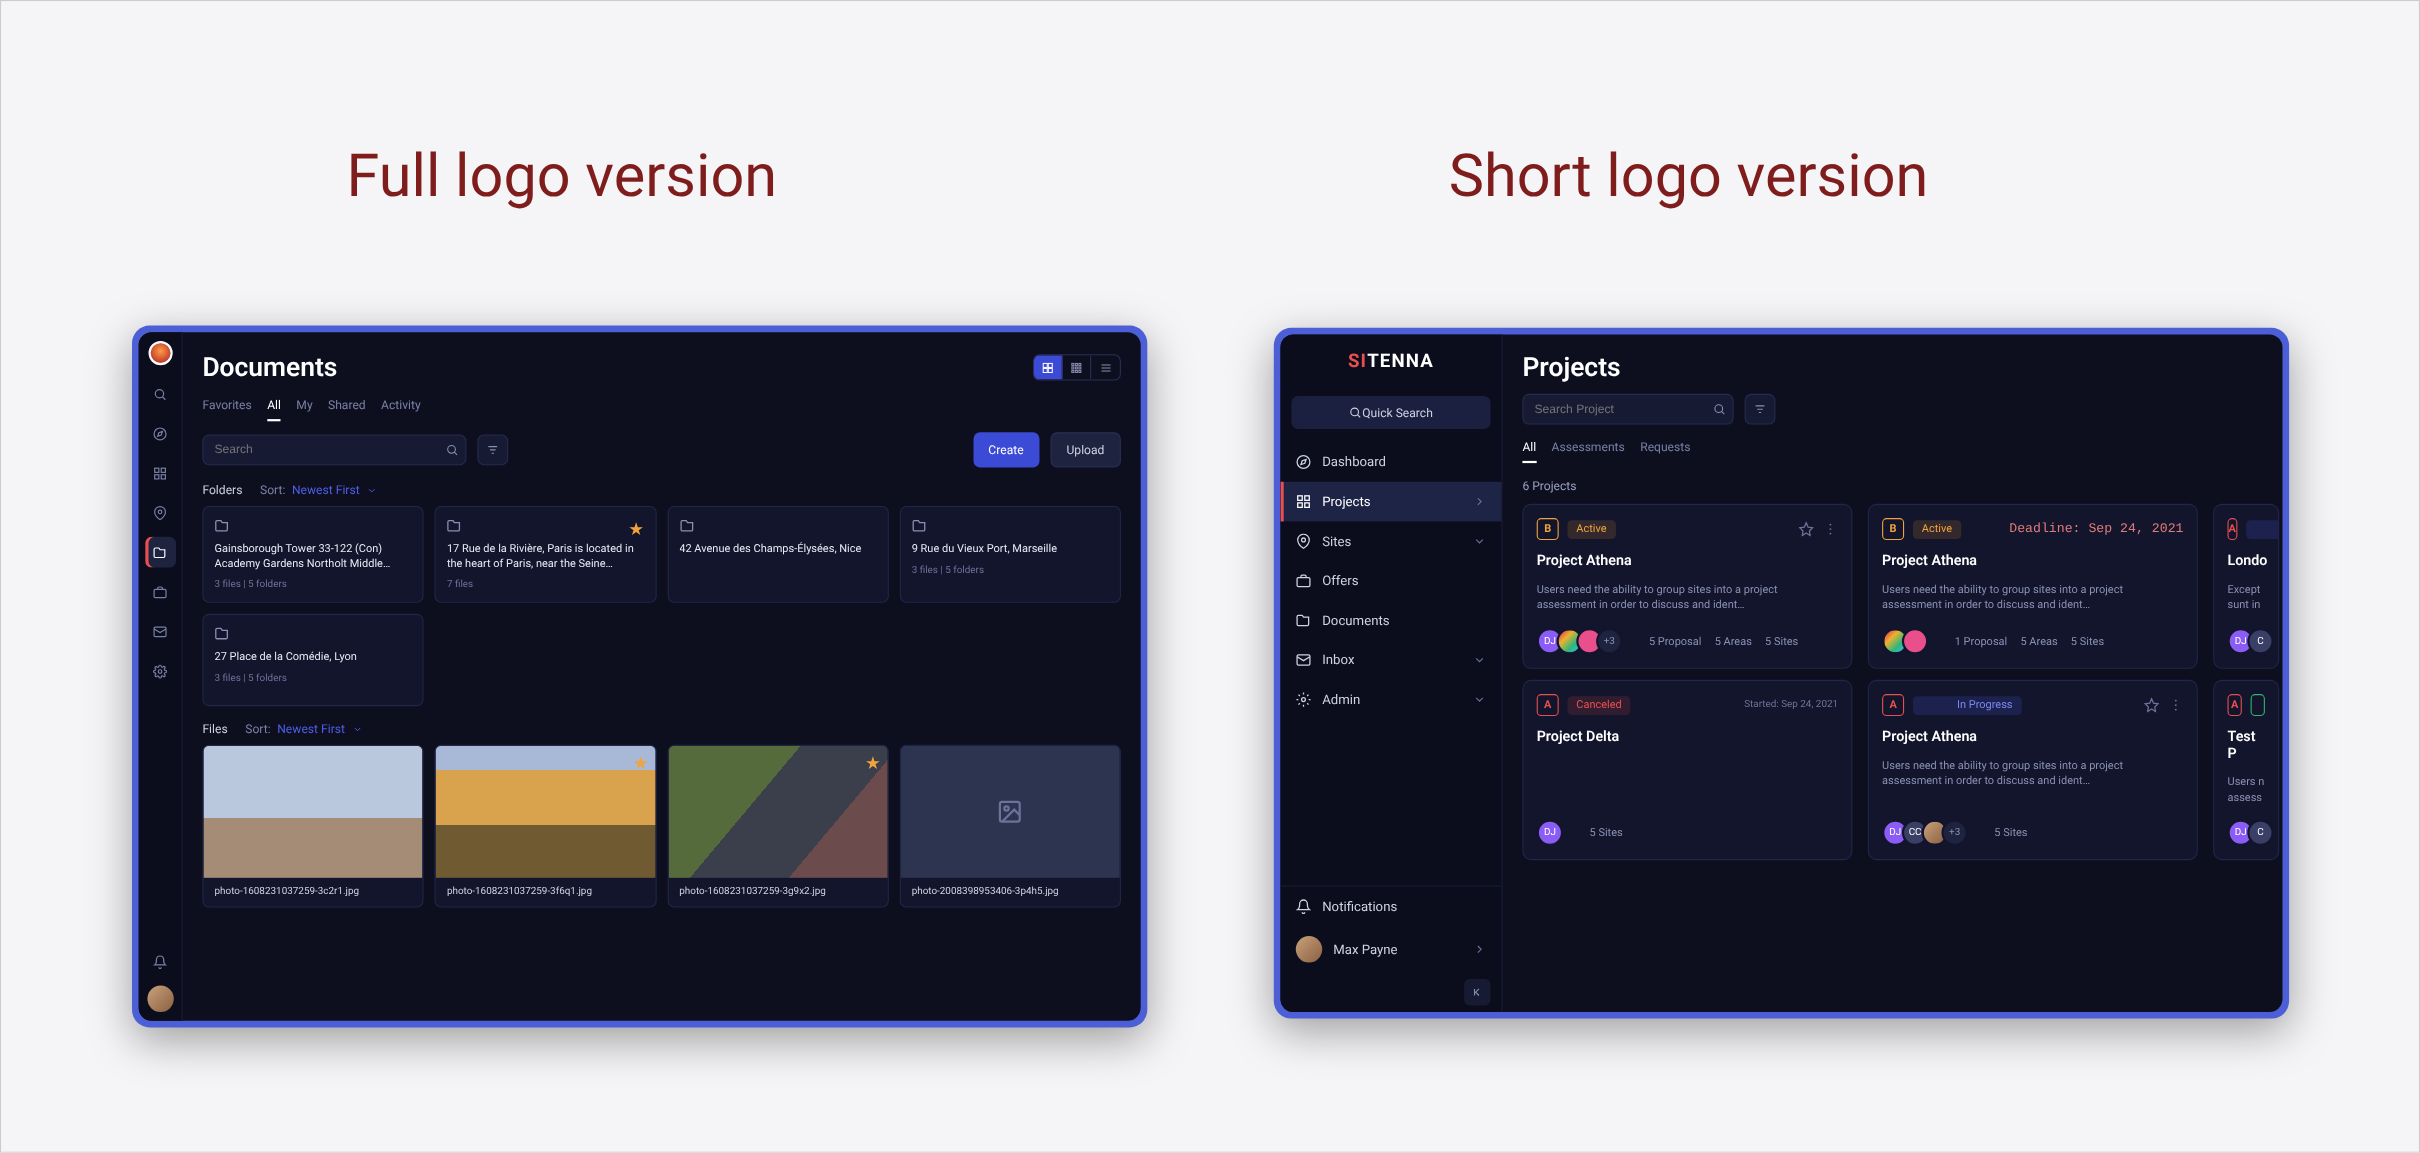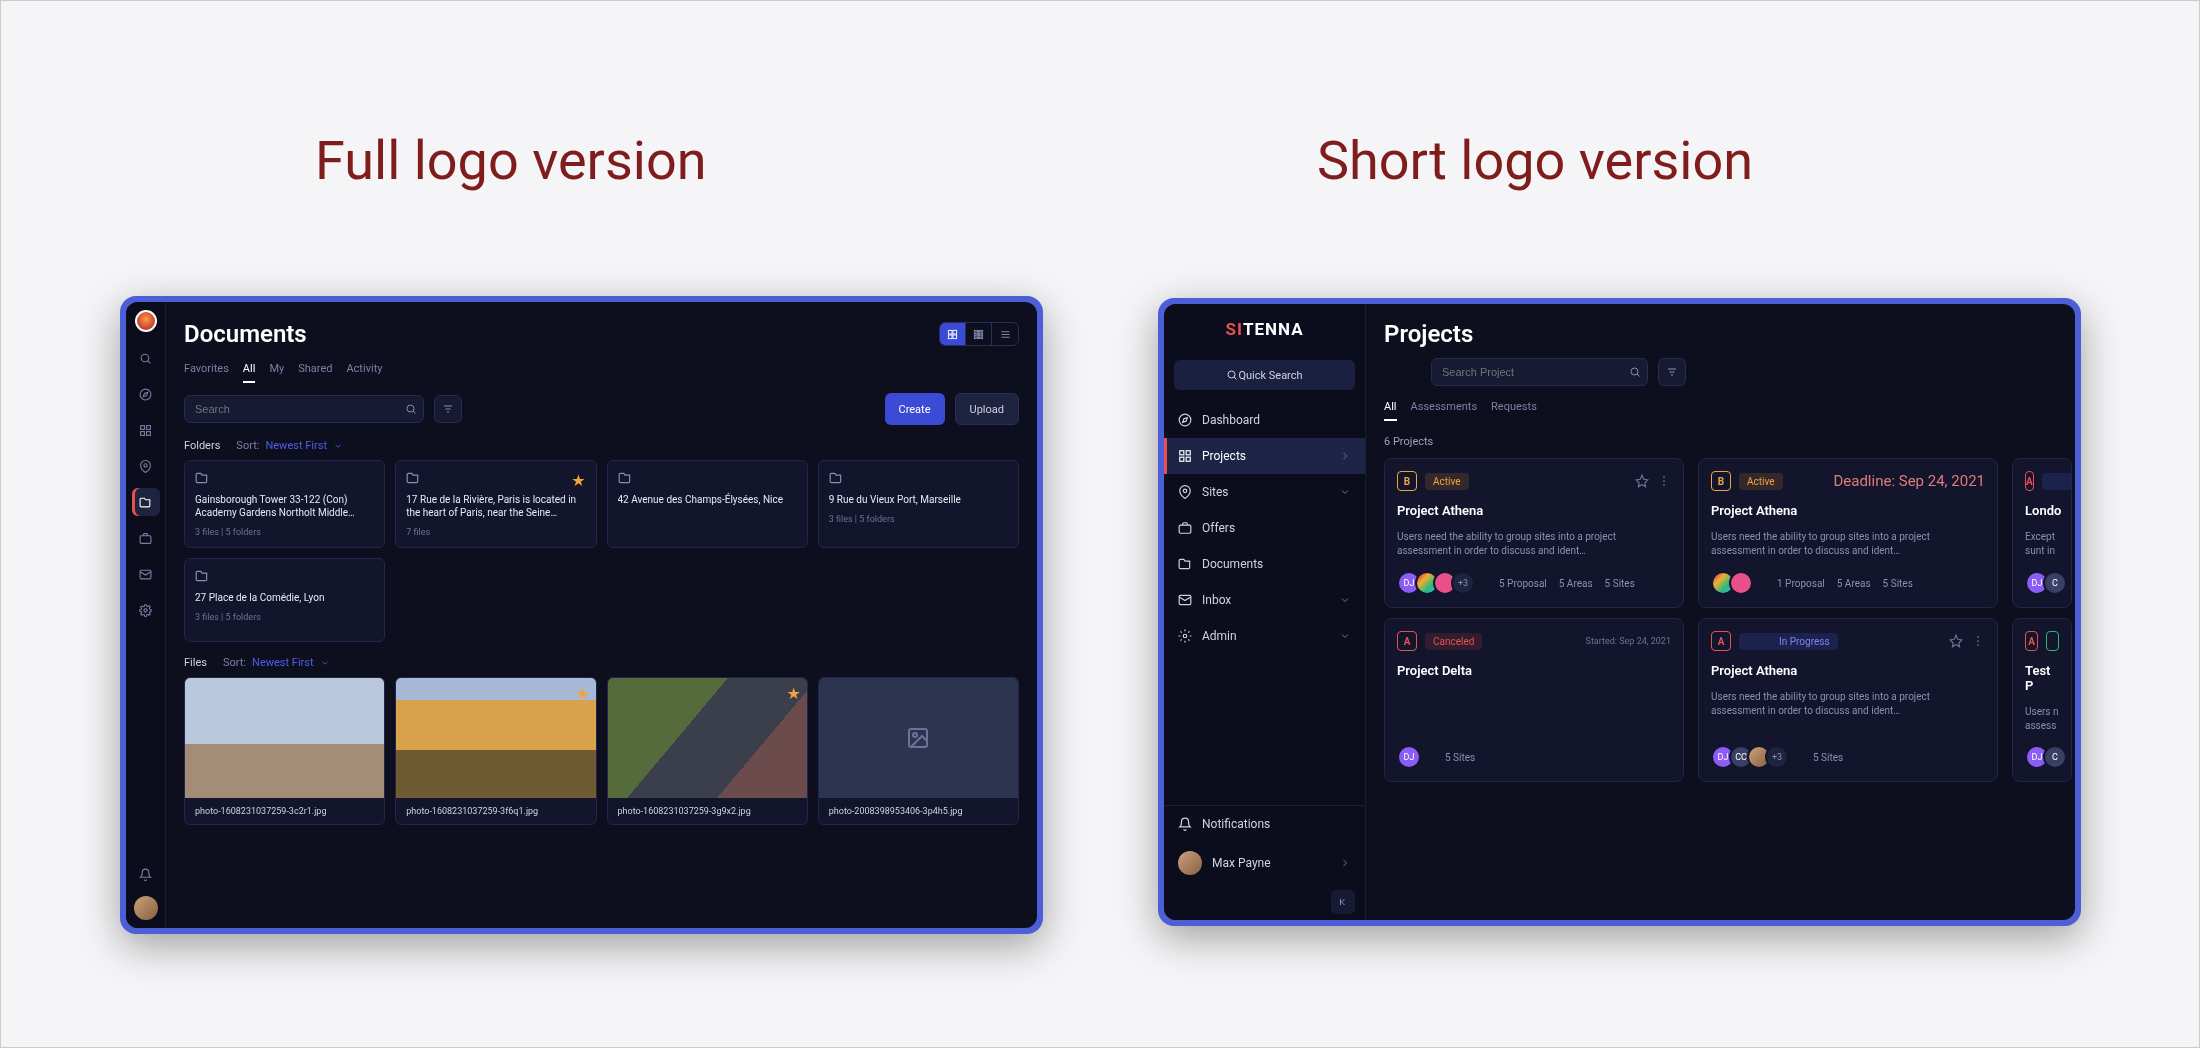--- a/index.html
+++ b/index.html
@@ -197,21 +197,21 @@
   .nav-item.active { background:#1e2446; color:#fff; }
   .nav-item.active::before { content:""; position:absolute; left:0; top:0; bottom:0; width:3px; background:#e94f4f; }
   .sidebar .bottom { margin-top:auto; border-top:1px solid #1a1d35; }
   .user-row { display:flex; align-items:center; gap:10px; height:42px; padding:0 14px; font-size:12px; color:#cfd2e2;}
   .user-av { width:24px;height:24px;border-radius:50%; background: linear-gradient(135deg,#c9a27a,#8a5f42);}
   .collapse-row { height:36px; display:flex; justify-content:flex-end; align-items:center; padding:0 10px;}
   .collapse-btn { width:24px;height:24px;border-radius:5px;background:#161a33;display:flex;align-items:center;justify-content:center;color:#8a90b5;cursor:pointer;}
 
   .main2 { flex:1; padding: 16px 0 12px 18px; display:flex; flex-direction:column; overflow:hidden;}
   .search-row { display:flex; gap:10px; margin-top:10px; padding-right:18px;}
-  .search-row .search-wrap { width: 217px; margin-left: 47px; }
+  .search-row .search-wrap { width: 192px; }
 
   .count { font-size:11px; color:#9aa0c3; margin-top:14px;}
 
   .proj-row { display:flex; gap:14px; margin-top:10px; }
   .project-card {
     width: 300px; flex: 0 0 300px;
     background:#12152b; border:1px solid #22264a; border-radius:8px;
     padding:12px; display:flex; flex-direction:column; gap:12px;
     min-height: 150px;
   }
@@ -224,21 +224,21 @@
   }
   .type-b { border:1px solid #f2a33c; color:#f2a33c;}
   .type-a { border:1px solid #e94f4f; color:#e94f4f;}
   .type-g { border:1px solid #2fb770; color:#2fb770;}
   .badge { font-size:10px; padding:3px 8px; border-radius:4px; }
   .b-active { background:rgba(242,163,60,0.15); color:#f2a33c;}
   .b-cancel { background:rgba(233,79,79,0.15); color:#e94f4f;}
   .b-prog { background:rgba(78,94,232,0.18); color:#7a88f5;padding-left:40px;}
   .pc-head .flex { flex:1;}
   .head-icon { color:#6c7299; cursor:pointer;}
-  .deadline { font-size:15px; color:#e07b7b; }
+  .deadline { font-size:12px; color:#e07b7b;font-family:Liberation Mono, monospace; }
   .started { font-size:9px; color:#6c7299;}
   .pc-title { font-size:13px; color:#fff; font-weight:600;}
   .pc-desc { font-size:10px; color:#8a90b5; line-height:1.4; max-height:30px; overflow:hidden;}
   .pc-foot { display:flex; align-items:center; gap:12px; margin-top:auto;}
   .av-stack { display:flex; }
   .av { width:24px;height:24px;border-radius:50%; border:2px solid #12152b; margin-left:-6px;
         display:flex;align-items:center;justify-content:center;font-size:9px;color:#fff;}
   .av:first-child{margin-left:0;}
   .av-dj{background:#8b5cf6;} .av-sl{background:linear-gradient(135deg,#e01e5a,#ecb22e,#2eb67d,#36c5f0);}
   .av-p{background:#e94f8b;} .av-cc{background:#3a3f66;}

